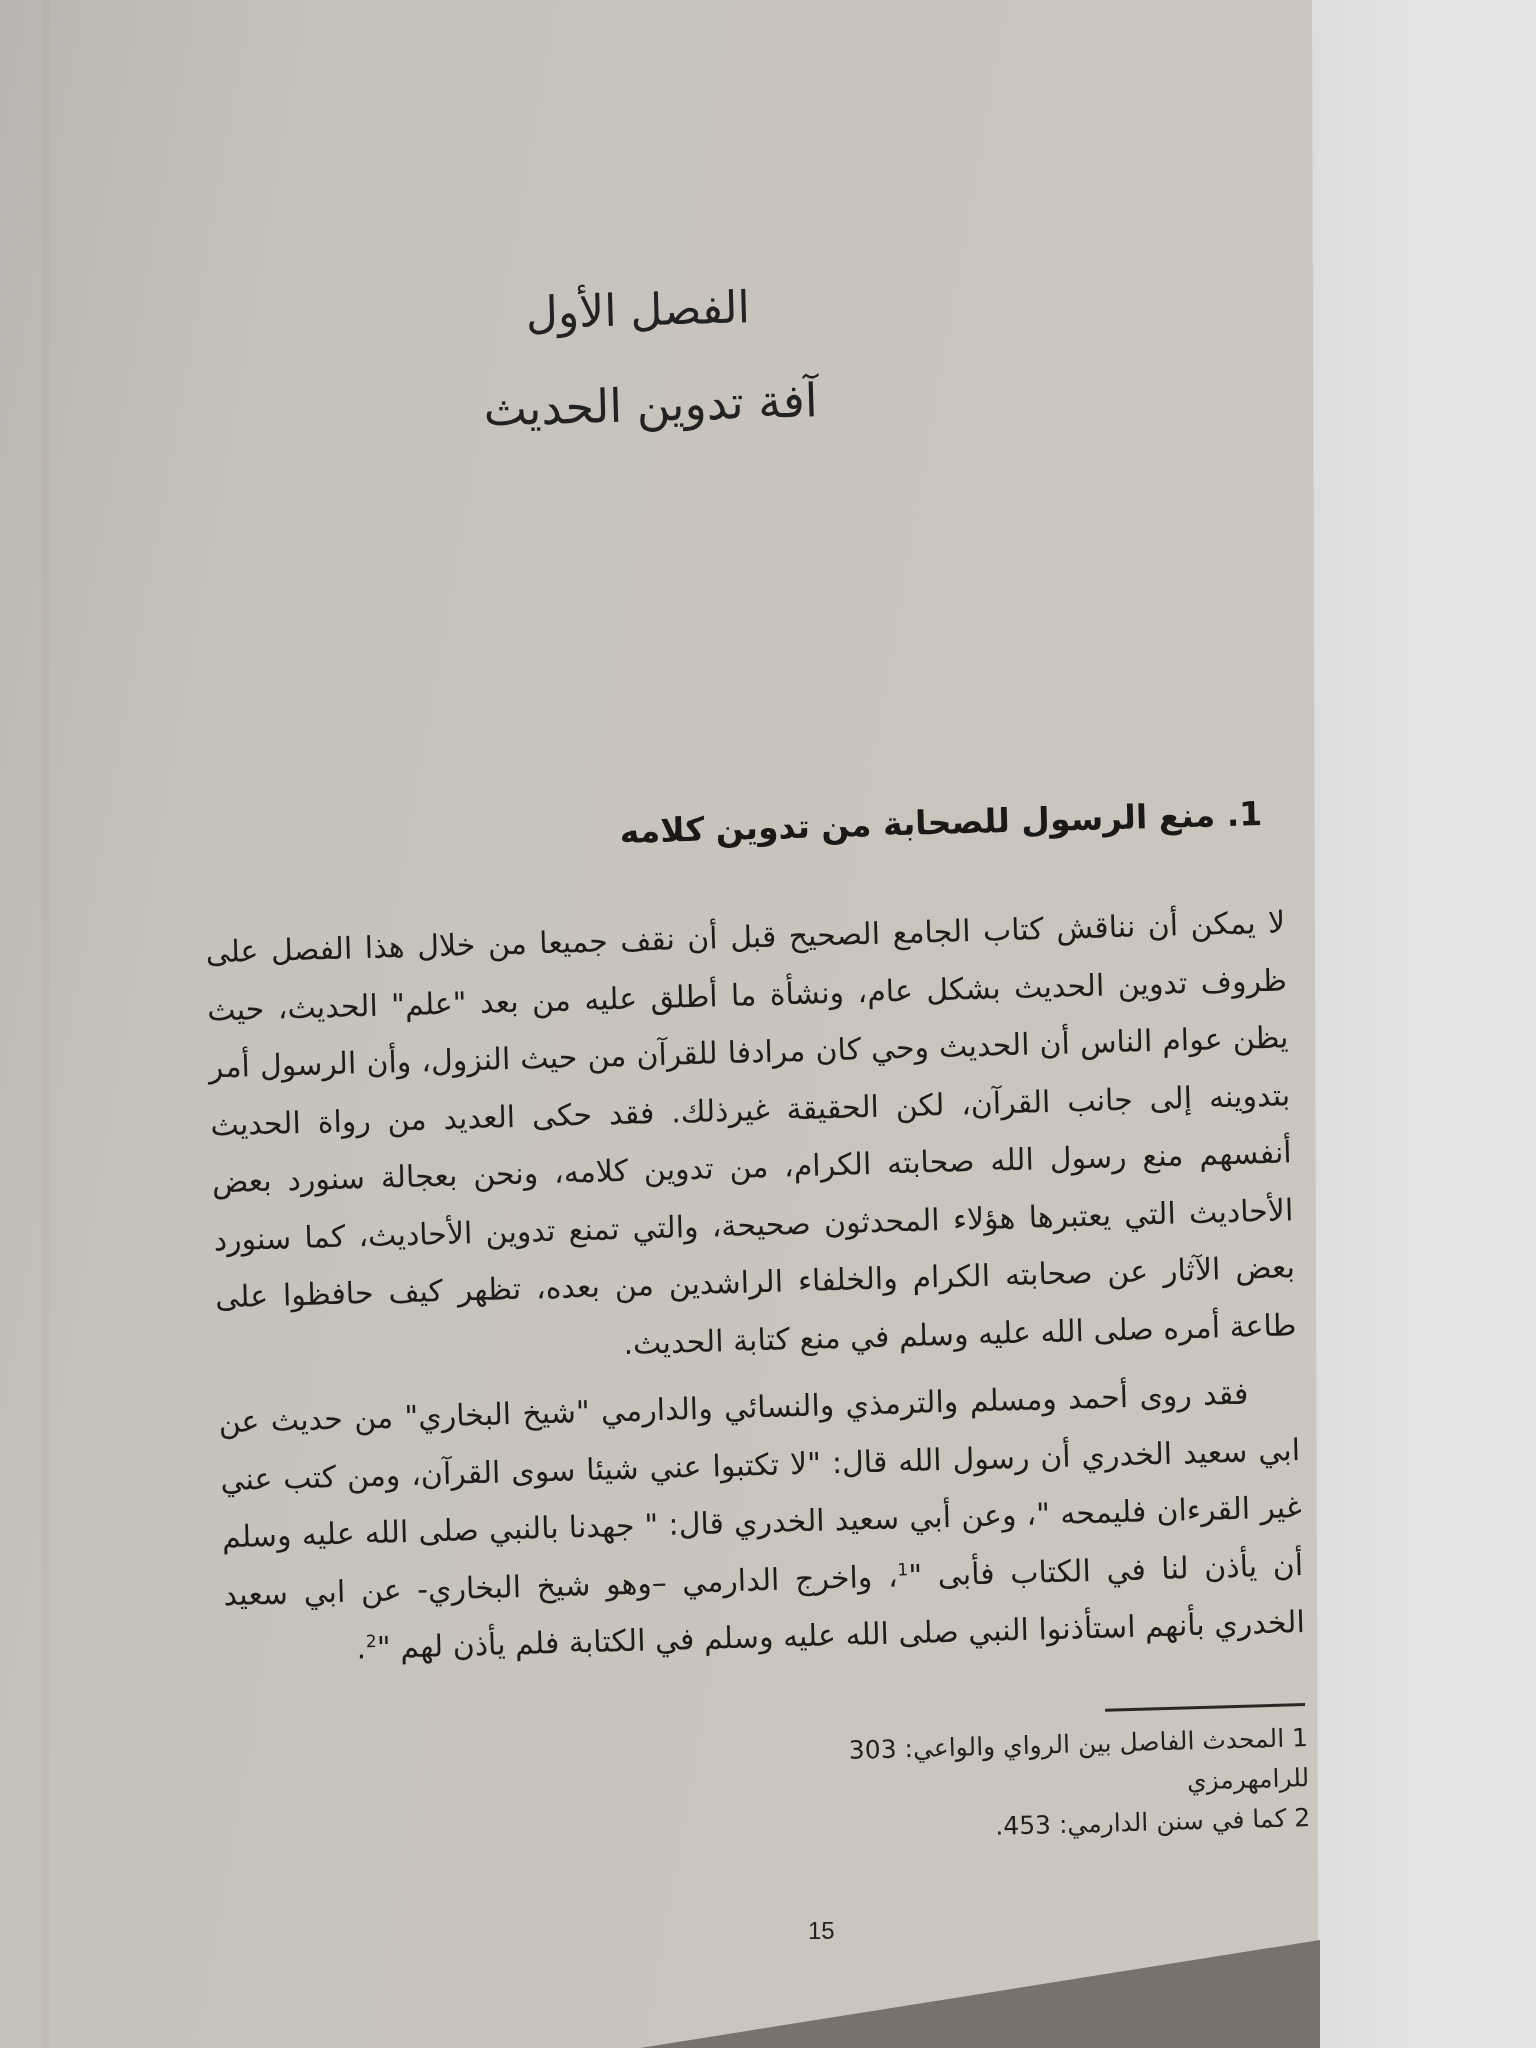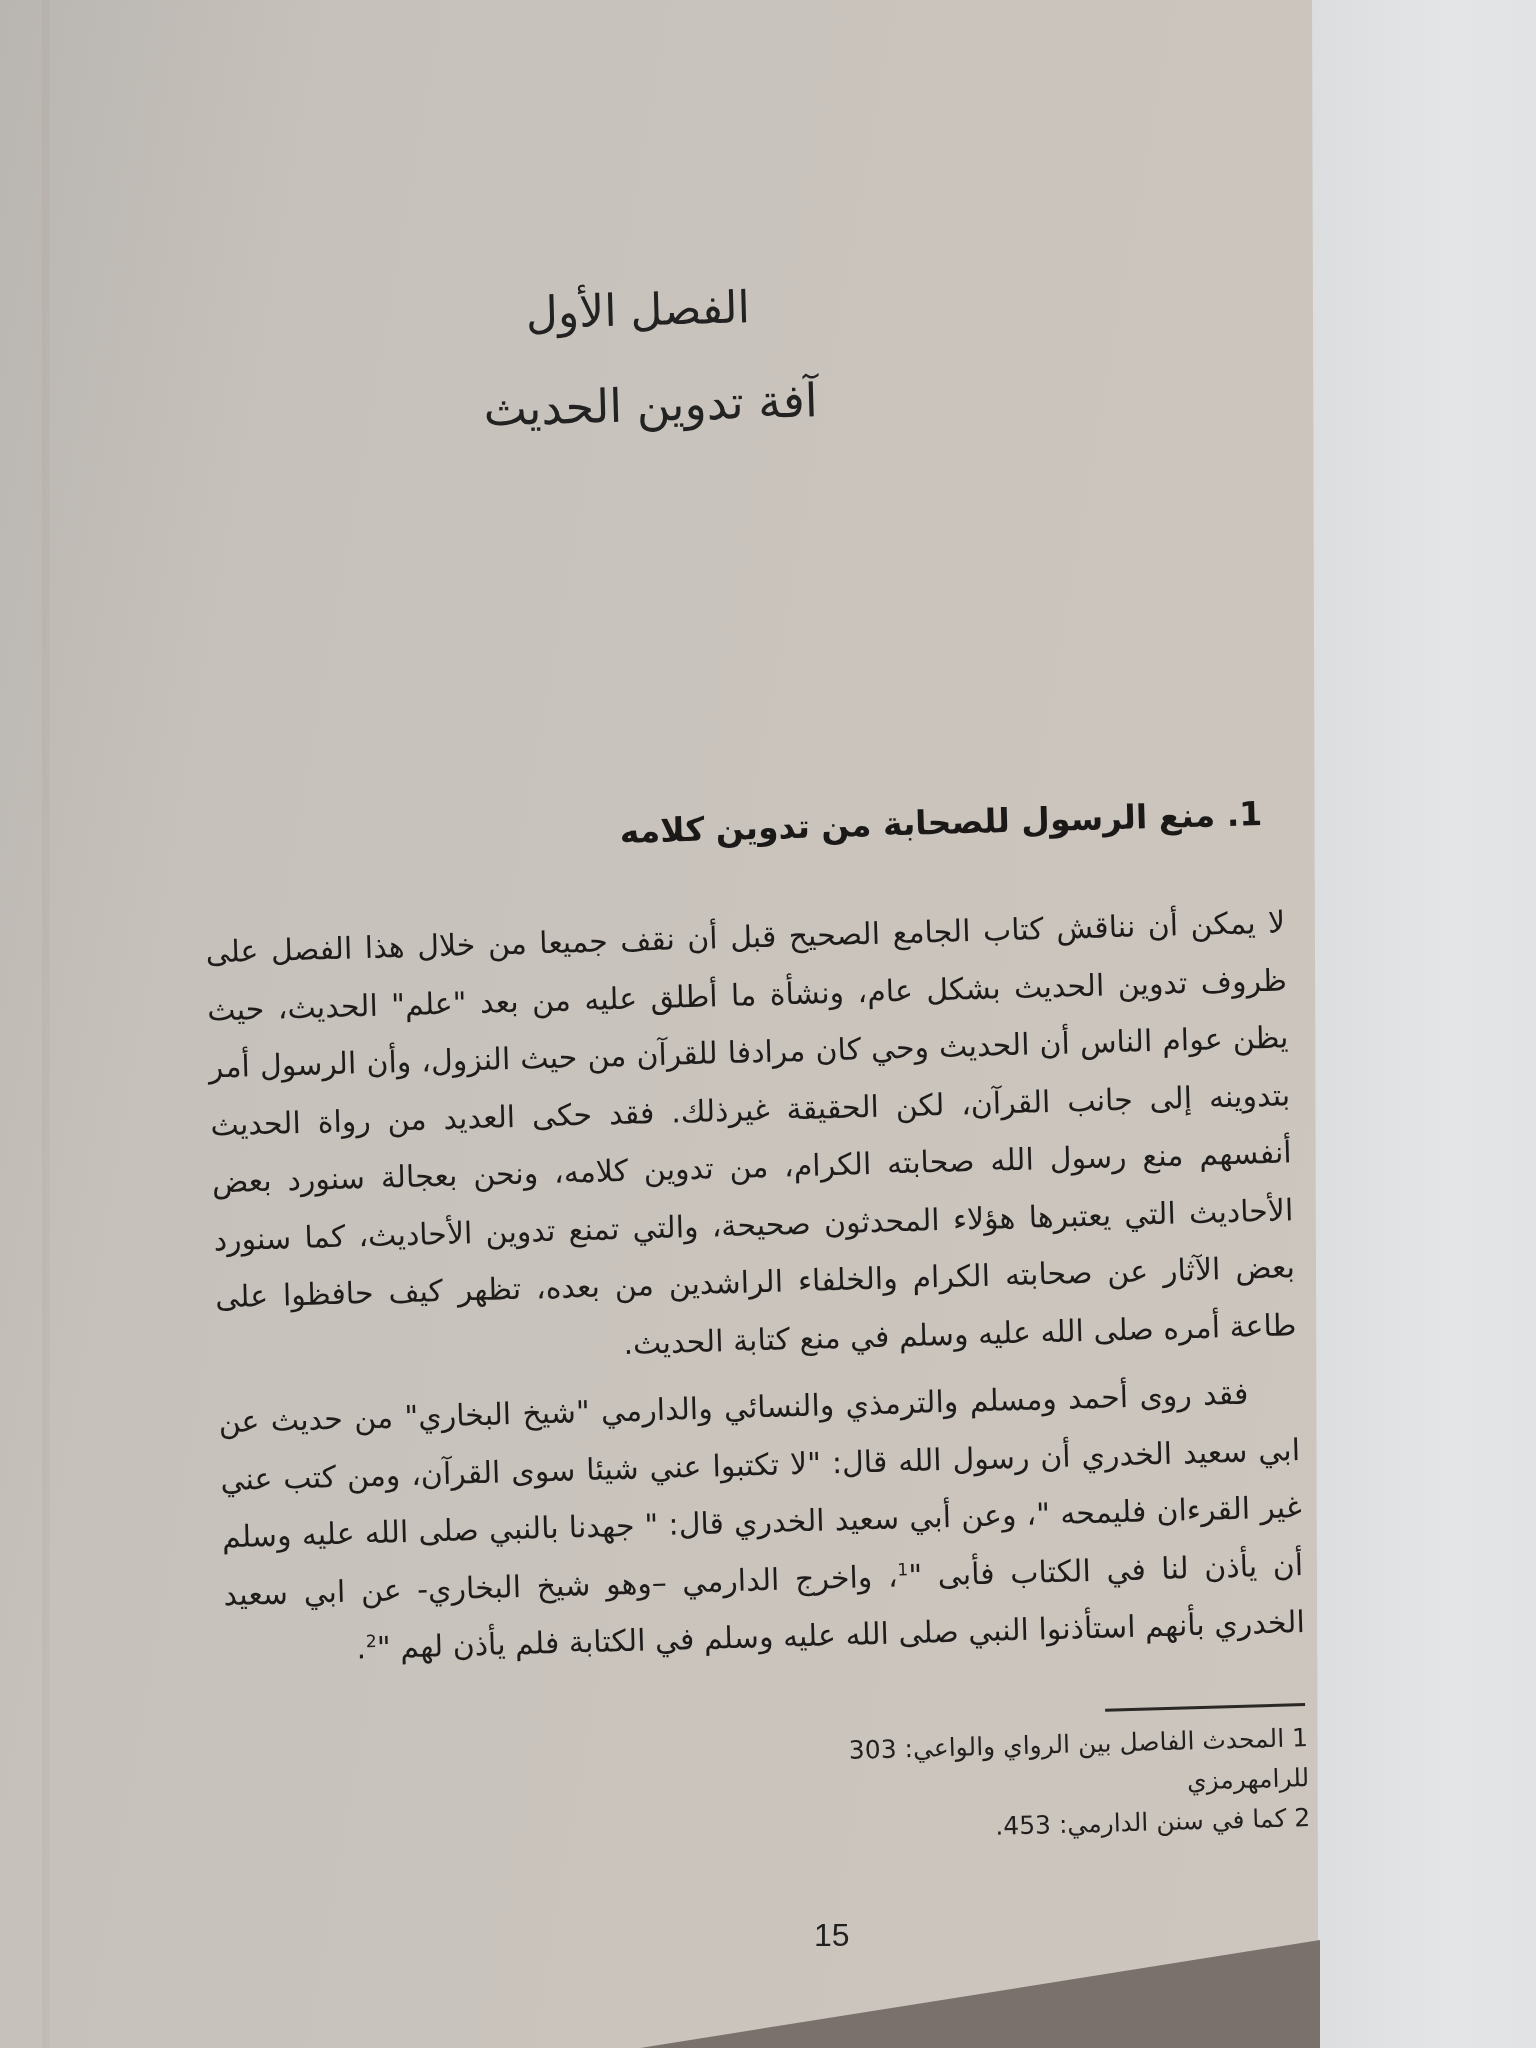--- a/index.html
+++ b/index.html
@@ -99,24 +99,23 @@
       width: 560px;
       font-size: 25px;
       line-height: 40px;
       color: #211f1e;
     }
     .footnote { display: block; }
     .page-number {
       position: absolute;
       left: 808px; top: 1917px;
       font-family: "Liberation Sans", sans-serif;
-      font-size: 32px;
+      font-size: 24px;
       color: #232120;
       direction: ltr;
-      margin-left: 6px;
     }
   </style>
 </head>
 <body>
 
 <div class="backdrop-right"></div>
 
 <div class="page">
   <div class="page-fold"></div>
 

